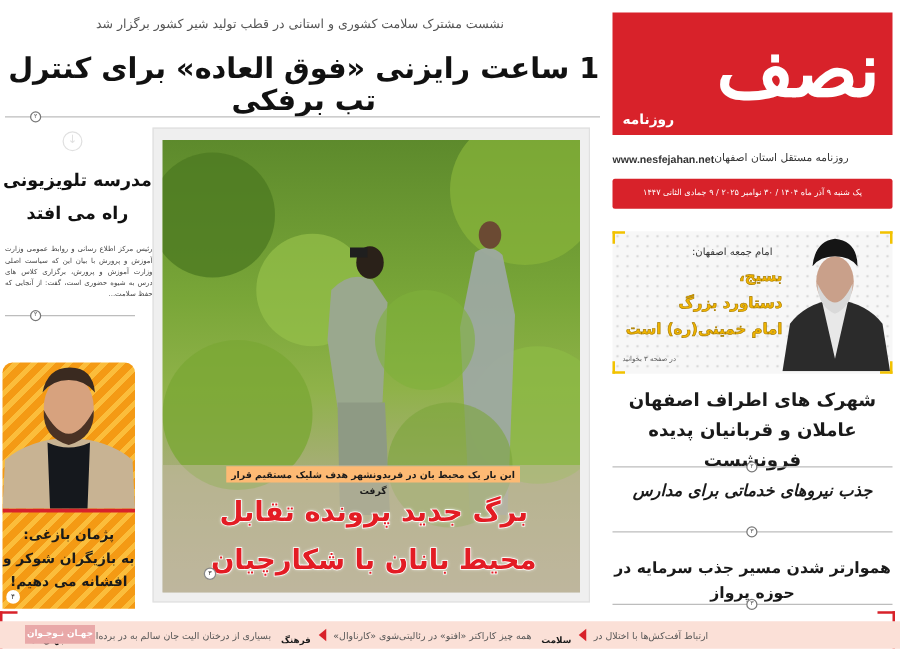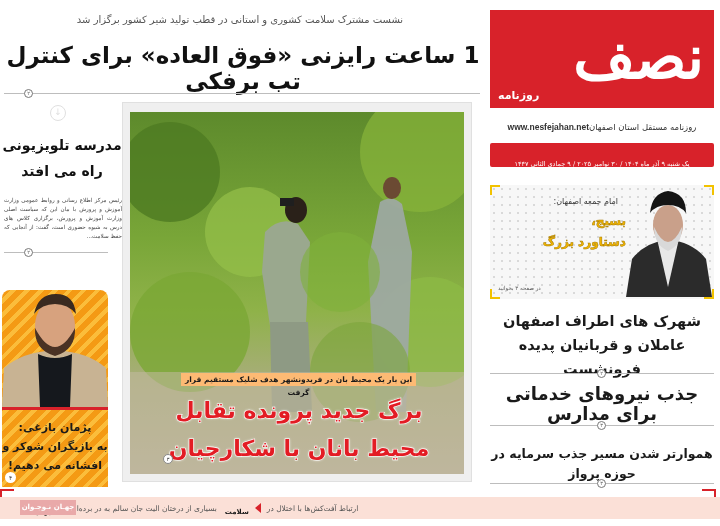--- a/index.html
+++ b/index.html
@@ -4,25 +4,25 @@
 <style>
   * { box-sizing: border-box; margin: 0; padding: 0; }
   html, body { width: 720px; height: 526px; overflow: hidden; background: #ffffff; }
   body { font-family: "DejaVu Sans", sans-serif; position: relative; color: #1a1a1a; }
   .rtl { direction: rtl; }
 
   
   .masthead { position: absolute; left: 490px; top: 10px; width: 224px; height: 98px; background: #d8222a; }
   .masthead .logo-text { position: absolute; right: 10px; top: 2px; font-family: "DejaVu Serif", serif; font-size: 60px; font-weight: bold; color: #fff; line-height: 90px; letter-spacing: -4px; }
   .masthead .small-tag { position: absolute; left: 8px; bottom: 6px; font-size: 11px; color: #fff; font-weight: bold; }
-  .site-row { position: absolute; left: 490px; top: 122px; width: 224px; display: flex; justify-content: center; font-size: 8.5px; }
+  .site-row { position: absolute; left: 490px; top: 122px; width: 224px; display: flex; justify-content: flex-start; font-size: 8.5px; }
   .site-row .url { font-family: "Liberation Sans", sans-serif; font-weight: bold; color: #333; }
   .site-row .desc { color: #333; }
 
-  .date-bar { position: absolute; left: 490px; top: 143px; width: 224px; height: 24px; background: #d8222a; border-radius: 2px; color: #fff; font-size: 6.5px; text-align: center; line-height: 10px; padding-top: 16px; }
+  .date-bar { position: absolute; left: 490px; top: 143px; width: 224px; height: 24px; background: #d8222a; border-radius: 2px; color: #fff; font-size: 6.5px; text-align: center; line-height: 10px; padding-top: 6px; }
 
   
   .imam-box { position: absolute; left: 490px; top: 185px; width: 224px; height: 114px; background: #f7f7f7;
     background-image: radial-gradient(#d9d9d9 1px, transparent 1.3px); background-size: 8px 8px; }
   .imam-box .corner { position: absolute; width: 10px; height: 10px; border-color: #f2c200; border-style: solid; }
   .imam-box .c-tl { left: 0; top: 0; border-width: 2px 0 0 2px; }
   .imam-box .c-tr { right: 0; top: 0; border-width: 2px 2px 0 0; }
   .imam-box .c-bl { left: 0; bottom: 0; border-width: 0 0 2px 2px; }
   .imam-box .c-br { right: 0; bottom: 0; border-width: 0 2px 2px 0; }
   .imam-photo { position: absolute; right: 2px; top: 2px; width: 88px; height: 110px; }
@@ -96,32 +96,33 @@
     <path d="M2 110 L8 72 Q20 56 44 52 Q70 56 82 72 L88 110 Z" fill="#2b2b2b"></path>
     <path d="M34 56 L44 100 L54 56 Z" fill="#e8e8e8"></path>
     <ellipse cx="44" cy="38" rx="15" ry="20" fill="#c9a08a"></ellipse>
     <path d="M30 40 Q44 70 58 40 Q58 58 44 64 Q30 58 30 40Z" fill="#d9d9d9"></path>
     <path d="M26 26 Q28 6 44 4 Q62 6 62 26 Q56 18 44 18 Q32 18 26 26Z" fill="#151515"></path>
   </svg>
   <div class="imam-kicker rtl">امام جمعه اصفهان:</div>
   <div class="imam-head rtl">
     <div>بسیج،</div>
     <div>دستاورد بزرگ</div>
+    <div>امام خمینی(ره) است</div>
   </div>
   <div class="imam-foot rtl">در صفحه ۳ بخوانید</div>
 </div>
 
 <div class="side-headline rtl" style="top:309px; font-size:14.5px; line-height:24px;">
   <div>شهرک های اطراف اصفهان</div>
   <div>عاملان و قربانیان پدیده فرونشست</div>
 </div>
 <div class="rule" style="left:490px; top:373px; width:224px;"></div>
 <div class="pgmark" style="left:597px; top:369px;">۲</div>
 
-<div class="side-headline rtl" style="top:384px; font-size:18px; line-height:20px;">جذب نیروهای خدماتی برای مدارس</div>
+<div class="side-headline rtl" style="top:384px; font-size:13px; line-height:20px;font-style:italic;">جذب نیروهای خدماتی برای مدارس</div>
 <div class="rule" style="left:490px; top:425px; width:224px;"></div>
 <div class="pgmark" style="left:597px; top:421px;">۳</div>
 
 <div class="side-headline rtl" style="top:444px; font-size:12.5px; line-height:20px;">هموارتر شدن مسیر جذب سرمایه در حوزه پرواز</div>
 <div class="rule" style="left:490px; top:483px; width:224px;"></div>
 <div class="pgmark" style="left:597px; top:479px;">۳</div>
 
 <div class="arrow-circle">↓</div>
 <div class="tv-head rtl">
   <div>مدرسه تلویزیونی</div>
@@ -177,18 +178,23 @@
 <div class="ticker-bracket-r"></div>
 <div class="ticker-bracket-l"></div>
 <div class="ticker rtl">
   <div style="width:18px;"></div>
   <div class="ticker-item">
     <span class="ticker-cat">جهان نما</span>
     <span class="ticker-tri"></span>
     <span class="ticker-text">بسیاری از درختان الیت جان سالم به در برده‌اند</span>
   </div>
   <div class="ticker-item">
+    <span class="ticker-cat">فرهنگ</span>
+    <span class="ticker-tri"></span>
+    <span class="ticker-text">همه چیز کاراکتر «افتو» در رئالیتی‌شوی «کارناوال»</span>
+  </div>
+  <div class="ticker-item">
     <span class="ticker-cat">سلامت</span>
     <span class="ticker-tri"></span>
     <span class="ticker-text">ارتباط آفت‌کش‌ها با اختلال در</span>
   </div>
 </div>
 <div class="ticker-brand rtl">جهـان نـوجـوان</div>
 
 </body></html>

